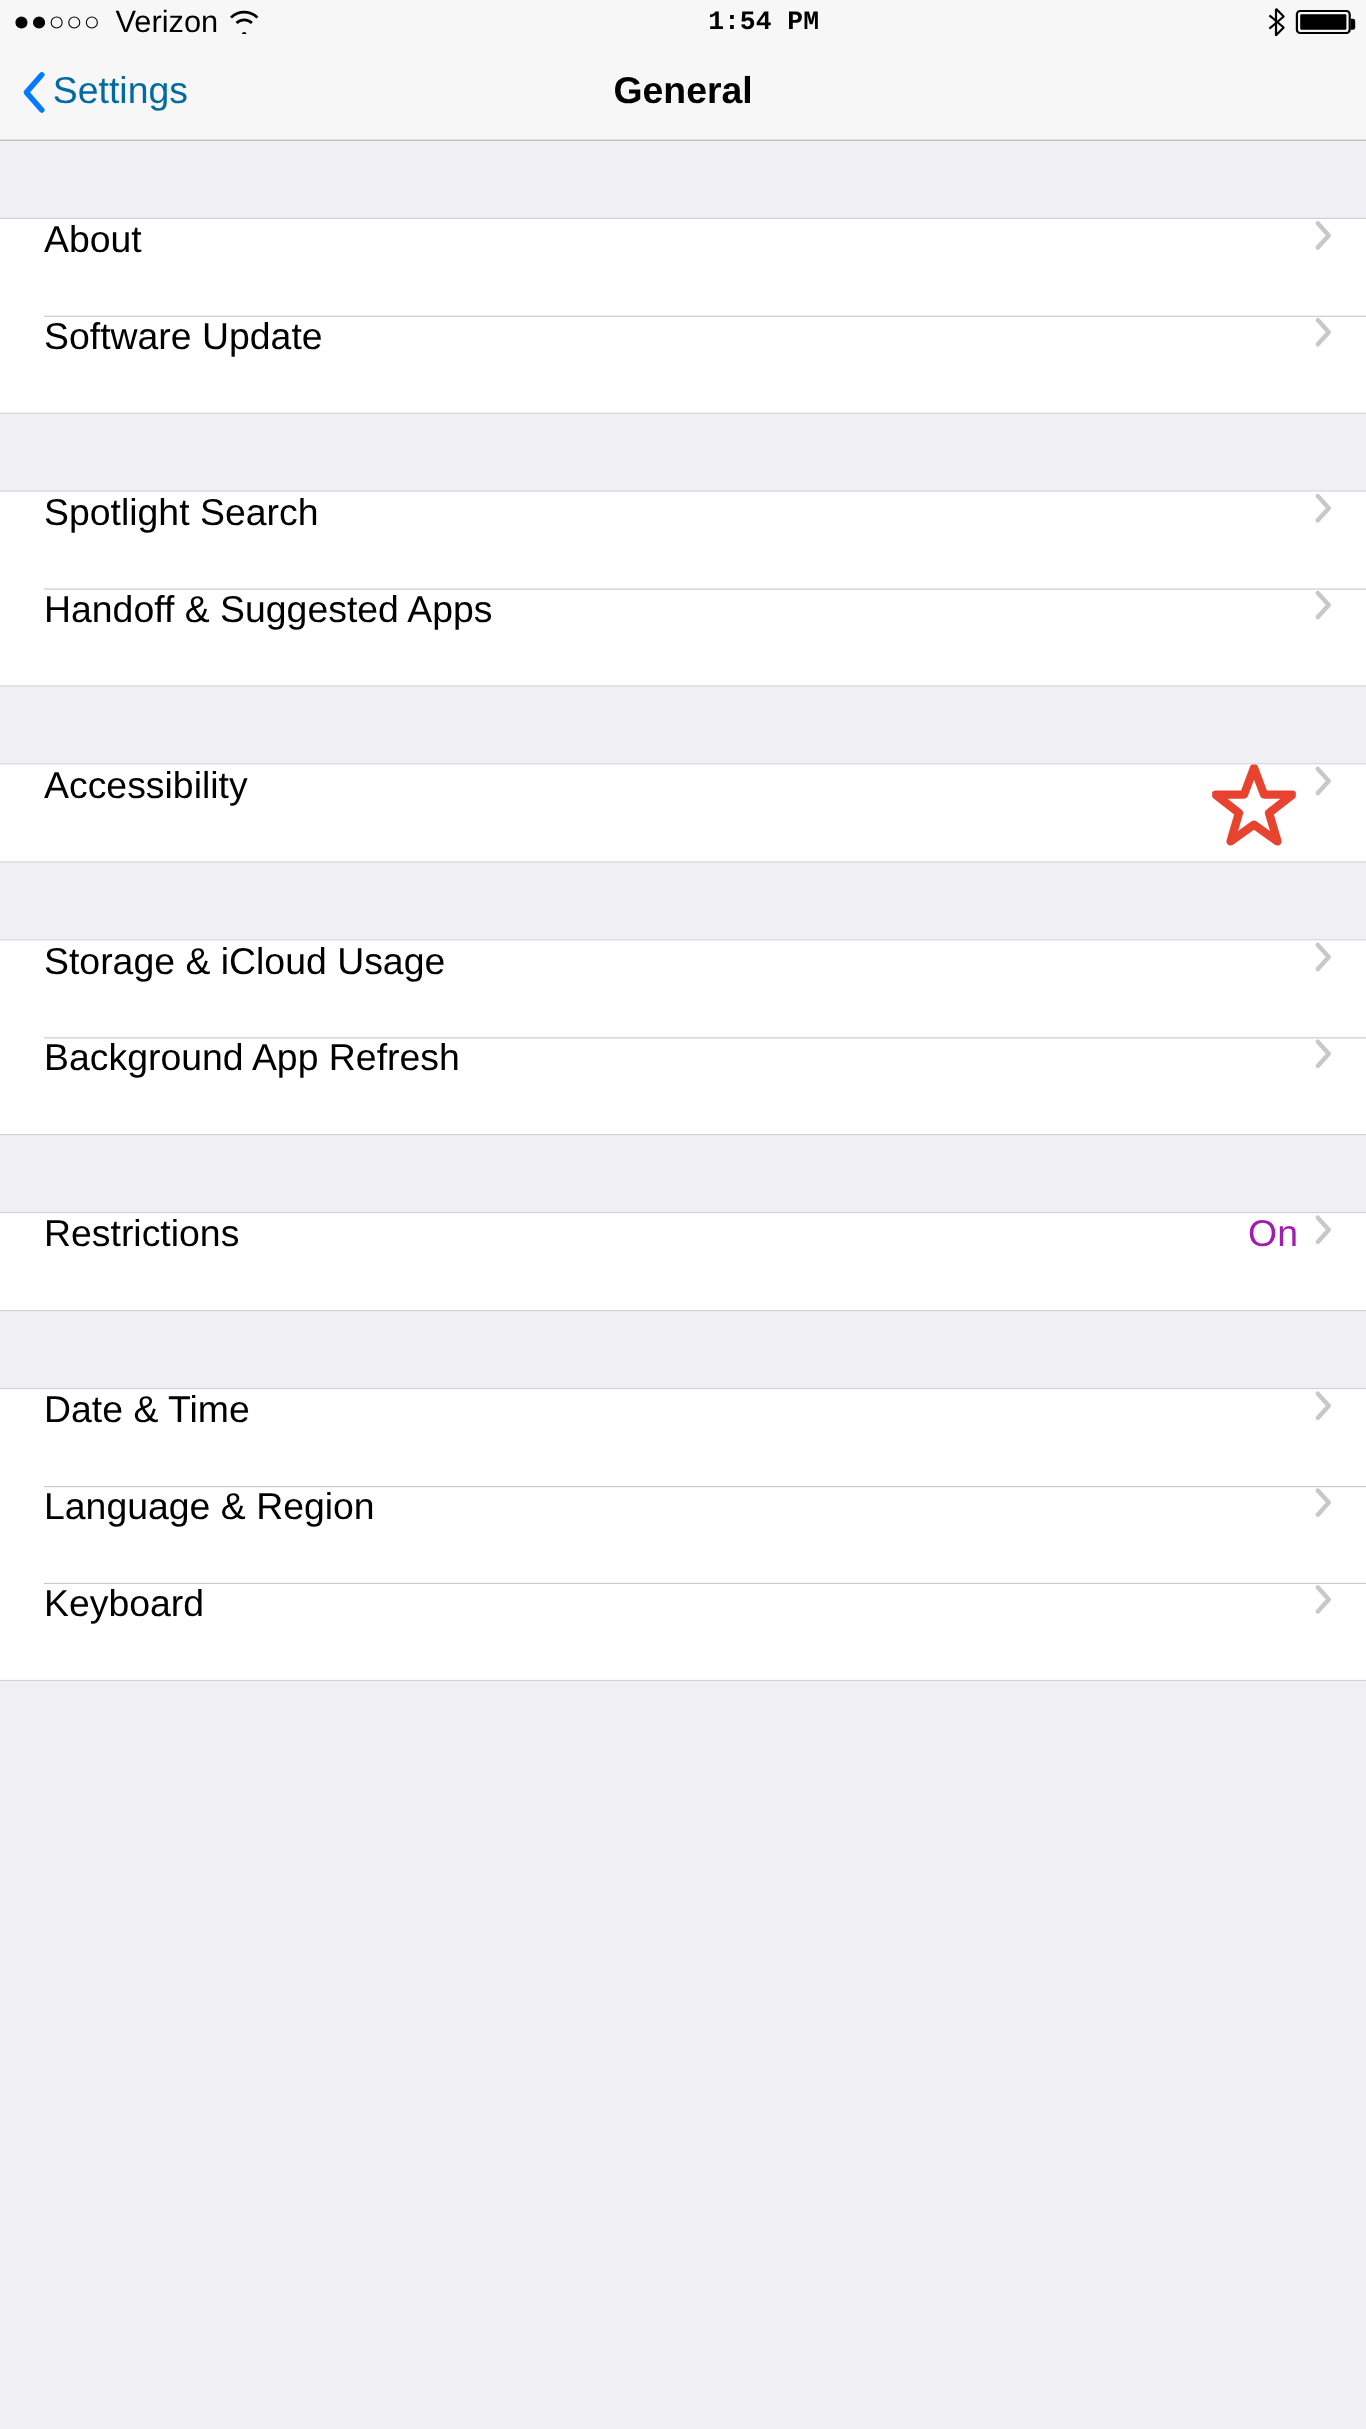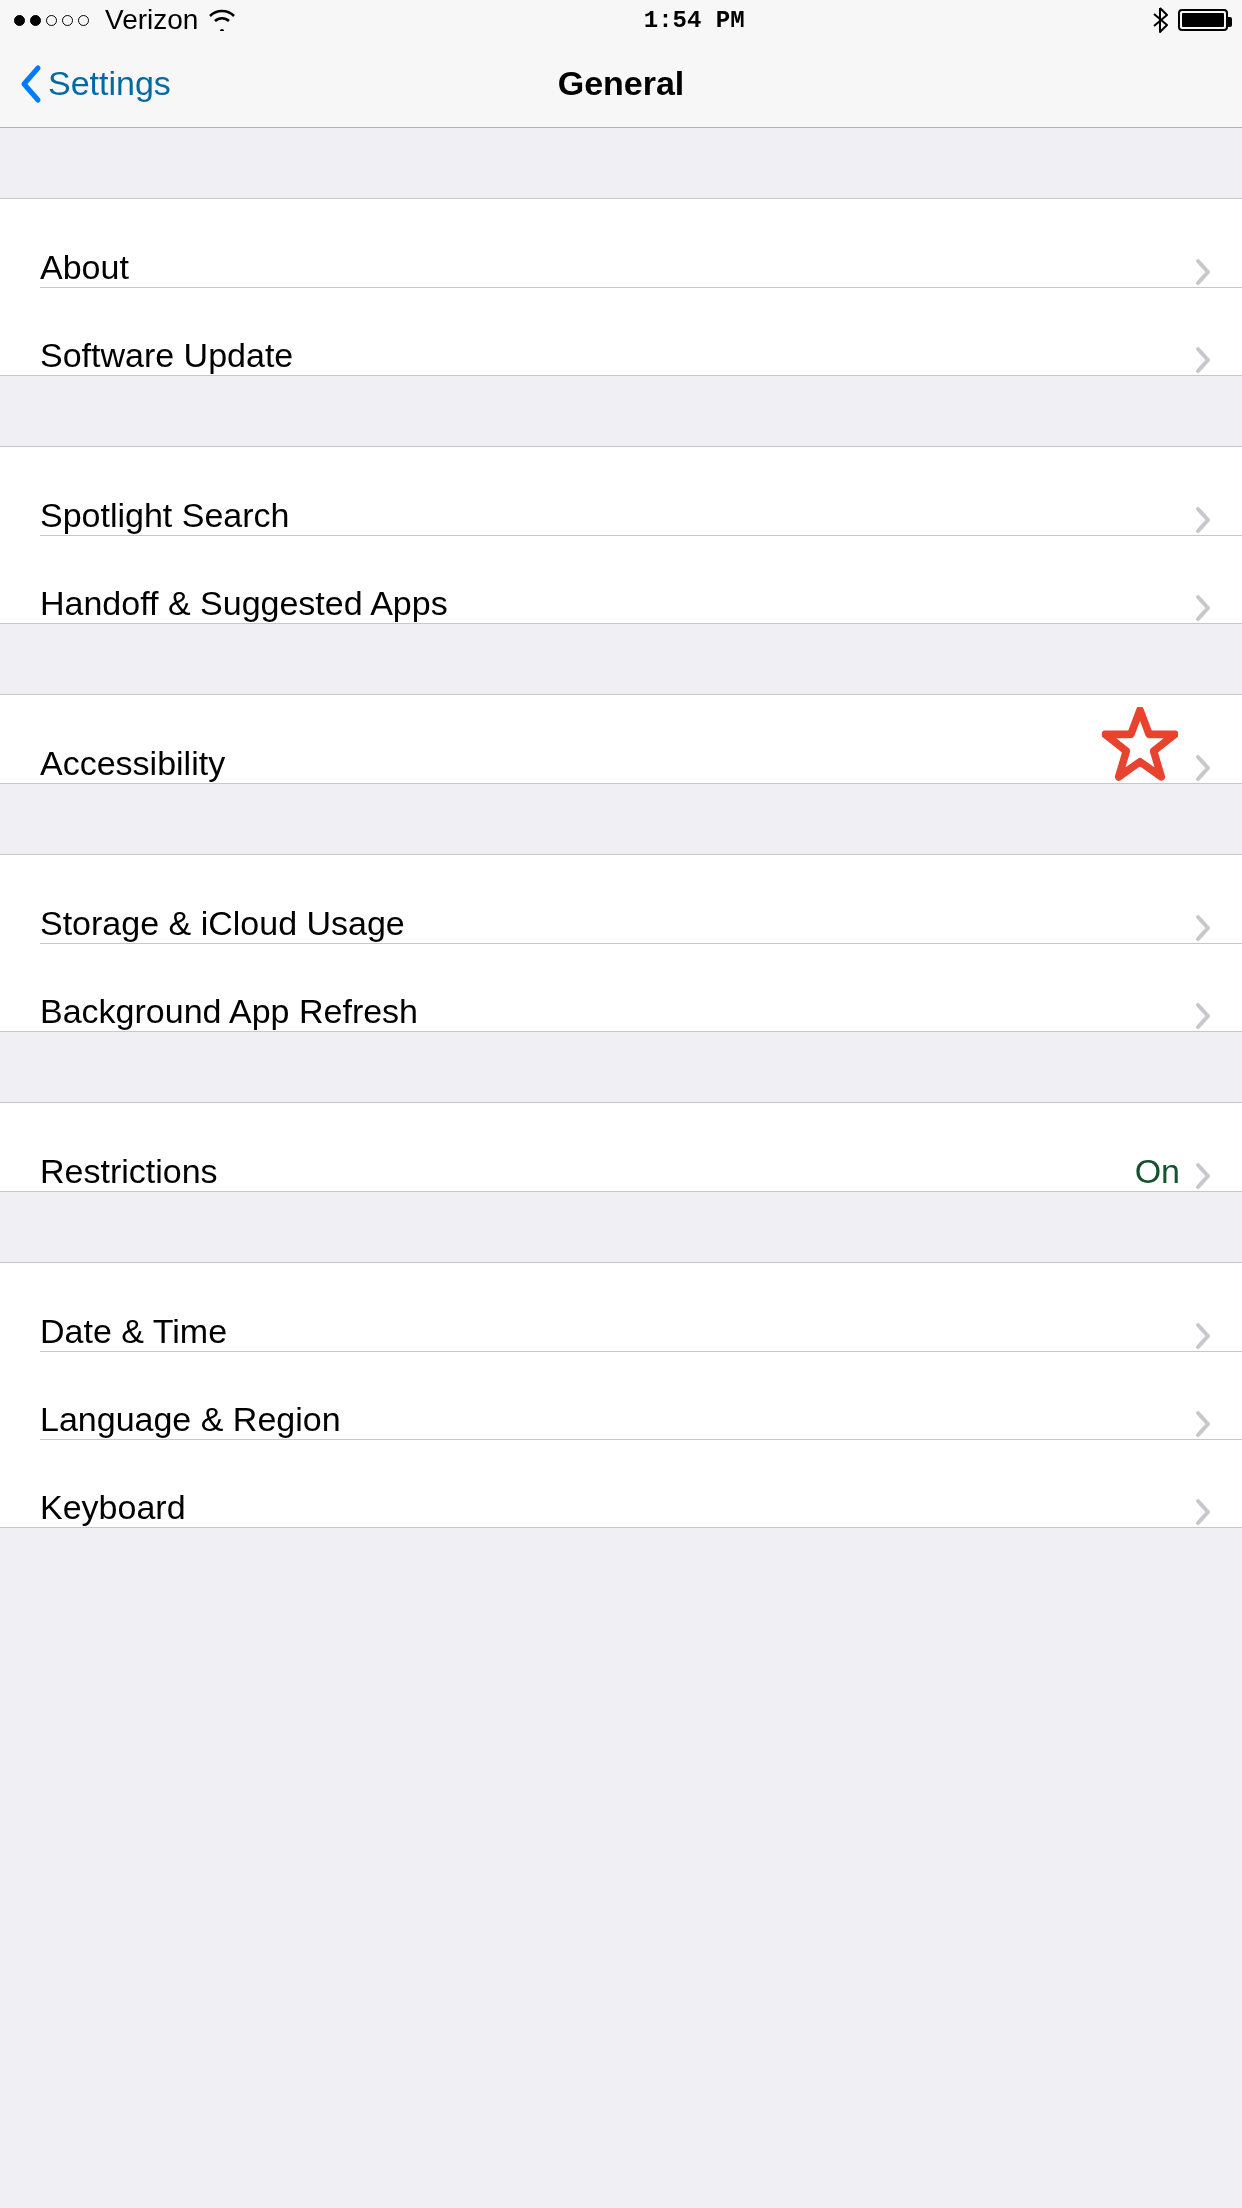--- a/index.html
+++ b/index.html
@@ -58,36 +58,36 @@
   }
   .nav-back svg { display: block; }
   .nav-title { font-size: 34px; font-weight: 600; }
 
   .content { }
   .group-gap { height: 70px; }
   .group { border-top: 1px solid #c8c7cc; border-bottom: 1px solid #c8c7cc; background: #fff; }
   .row {
     min-height: 88px;
     display: flex;
-    align-items: flex-end;
+    align-items: flex-start;
     padding-left: 40px;
     padding-right: 30px;
     font-size: 34px;
     position: relative;
     background: #fff;
   }
   .row + .row::before {
     content: "";
     position: absolute;
     top: 0; left: 40px; right: 0;
     height: 1px;
     background: #c8c7cc;
   }
   .row-label { flex: 1; }
-  .row-value { color: #14532d; font-size: 34px; margin-right: 14px; margin-left: 24px; }
+  .row-value { color: #a21caf; font-size: 34px; margin-right: 14px; margin-left: 24px; }
   .chevron { color: #c7c7cc; }
   .chevron svg { display: block; }
   .star-annot { margin-right: 16px; display: flex; align-items: center; }
 </style>
 </head>
 <body>
 
 <div class="status-bar">
   <div class="status-left">
     <span class="signal-dots">

